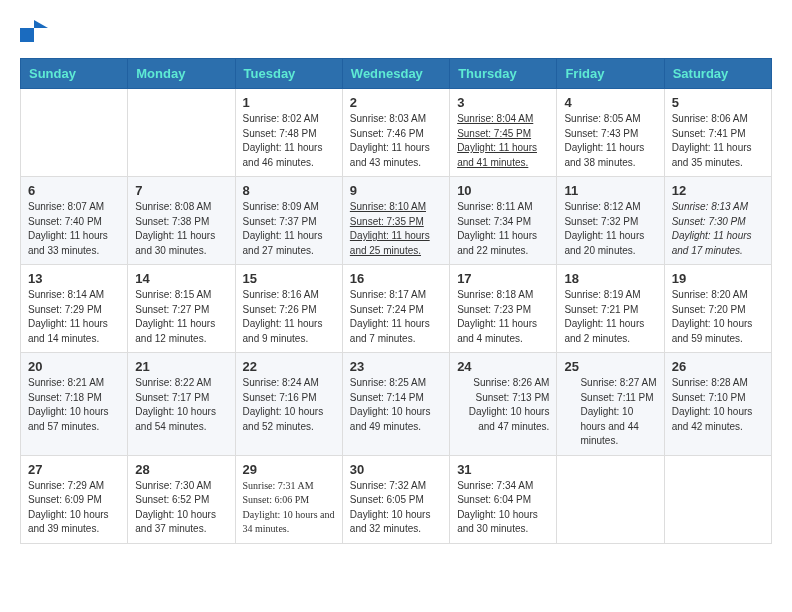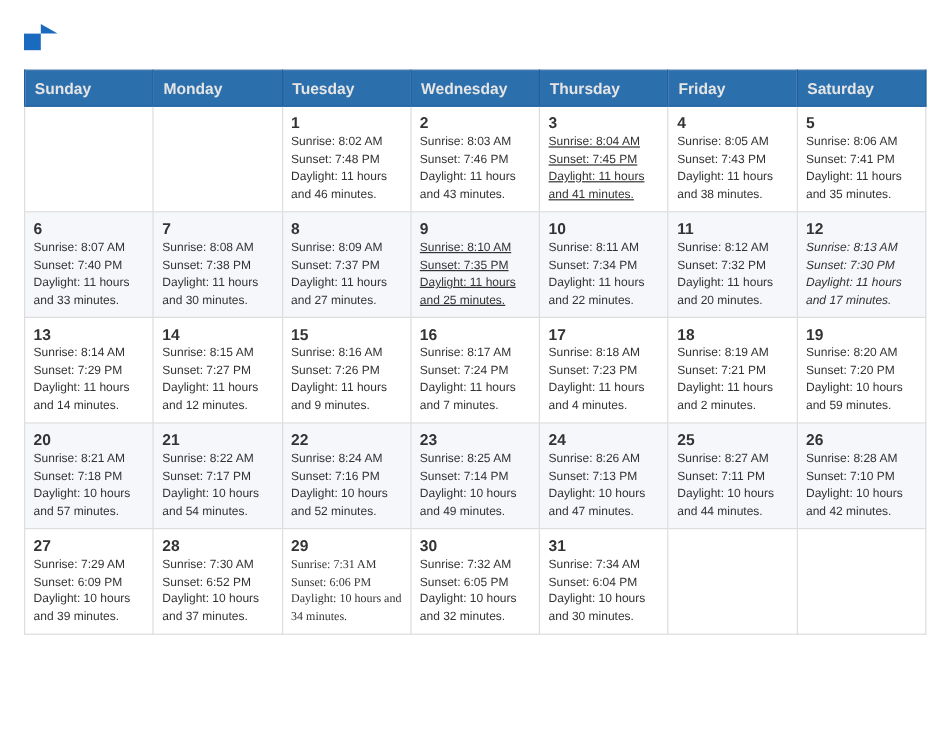--- a/index.html
+++ b/index.html
@@ -47,21 +47,21 @@
       font-size: 16px;
       color: #555;
     }
     .calendar {
       width: 100%;
       border-collapse: collapse;
       border: 1px solid #ccc;
     }
     .calendar th {
       background-color: #2c6fad;
-      color: #e5e5e5;
+      color: #5eead4;
       text-align: left;
       padding: 7px 8px;
       font-size: 13px;
       font-weight: bold;
       border: 1px solid #2060a0;
     }
     .calendar td {
       vertical-align: top;
       padding: 6px 7px;
       border: 1px solid #ddd;
@@ -264,27 +264,27 @@
 Daylight: 10 hours and 52 minutes.</div>
         </td>
         <td>
           <span class="day-number">23</span>
           <div class="day-info" style="white-space: pre-line;">Sunrise: 8:25 AM
 Sunset: 7:14 PM
 Daylight: 10 hours and 49 minutes.</div>
         </td>
         <td>
           <span class="day-number">24</span>
-          <div class="day-info" style="white-space: pre-line;">Sunrise: 8:26 AM
+          <div class="day-info" style="white-space: pre-line; text-align: right;">Sunrise: 8:26 AM
 Sunset: 7:13 PM
 Daylight: 10 hours and 47 minutes.</div>
         </td>
         <td>
           <span class="day-number">25</span>
-          <div class="day-info" style="white-space: pre-line;">Sunrise: 8:27 AM
+          <div class="day-info" style="white-space: pre-line; margin-left: 16px;">Sunrise: 8:27 AM
 Sunset: 7:11 PM
 Daylight: 10 hours and 44 minutes.</div>
         </td>
         <td>
           <span class="day-number">26</span>
           <div class="day-info" style="white-space: pre-line;">Sunrise: 8:28 AM
 Sunset: 7:10 PM
 Daylight: 10 hours and 42 minutes.</div>
         </td>
       </tr>

